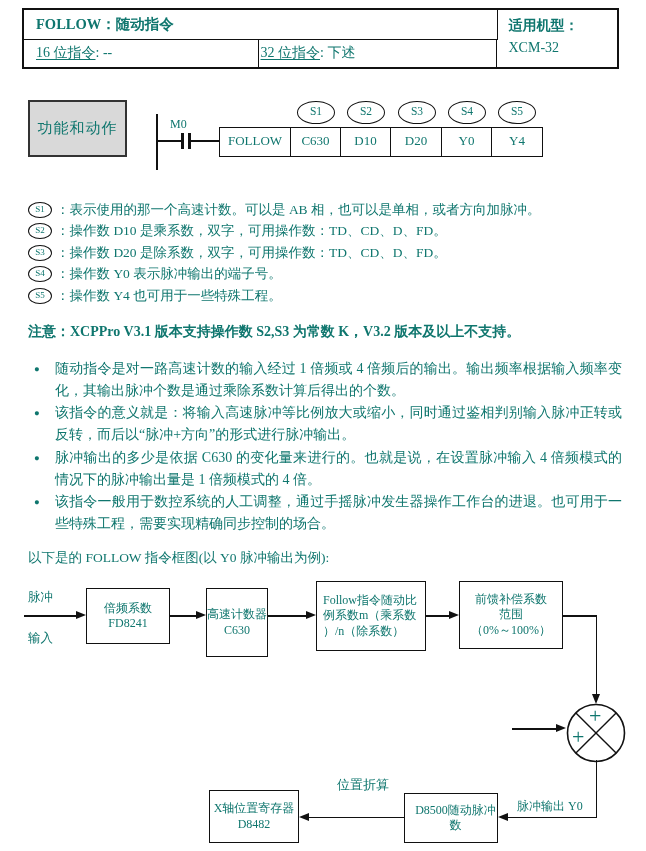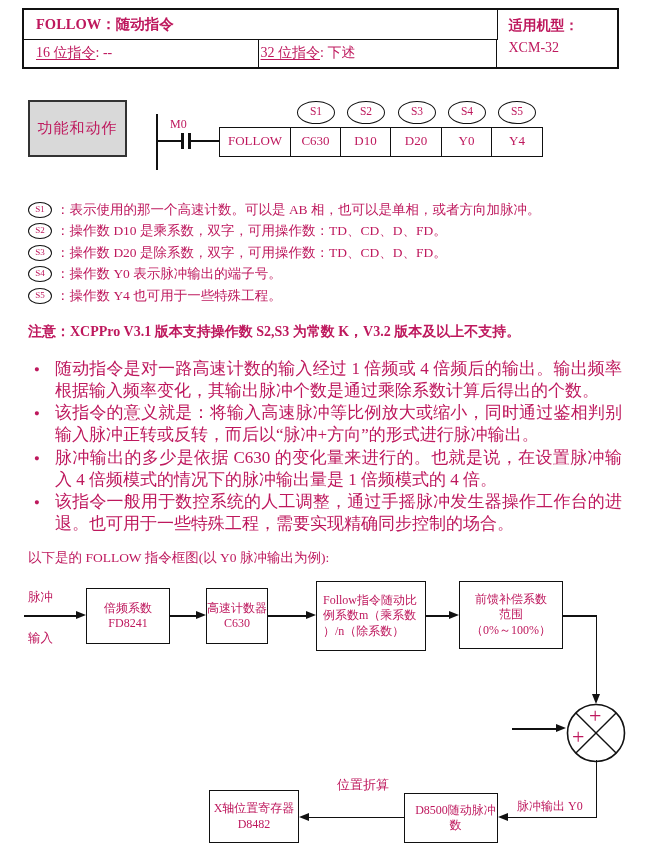--- a/index.html
+++ b/index.html
@@ -1,17 +1,17 @@
 <!DOCTYPE html>
 <html><head>
 <meta charset="utf-8">
 <style>
   html,body{margin:0;padding:0;background:#fff;}
   .stage{position:relative;width:646px;height:851px;background:#fff;overflow:hidden;
-         font-family:"Liberation Serif","DejaVu Serif",serif;color:#be185d;}
+         font-family:"Liberation Serif","DejaVu Serif",serif;color:#0f766e;}
   .abs{position:absolute;}
   .line{position:absolute;background:#111;}
   .bold{font-weight:bold;}
   .u{text-decoration:underline;text-underline-offset:2px;}
   
   .htable{position:absolute;left:22px;top:8px;width:593px;height:57px;border:2px solid #111;}
   .hcell{position:absolute;box-sizing:border-box;font-size:14px;}
   .cellA{left:0;top:0;width:474px;height:30px;border-right:1.5px solid #111;border-bottom:1.5px solid #111;
          line-height:29px;padding-left:12px;font-size:14.5px;font-weight:bold;}
   .cellB{left:0;top:30px;width:235px;height:27px;border-right:1.5px solid #111;line-height:26px;padding-left:12px;}
@@ -31,21 +31,21 @@
         background:#fff;text-align:center;line-height:19px;font-size:11.5px;}
   
   .oplist{position:absolute;left:28px;top:199px;}
   .op-row{display:flex;align-items:center;height:21.5px;}
   .sdot{flex:0 0 auto;width:22px;height:14px;border:1px solid #111;border-radius:50%;
         text-align:center;line-height:12.5px;font-size:9px;margin-right:4px;}
   .optext{font-size:13.5px;white-space:nowrap;}
   .note{position:absolute;left:28px;top:323px;width:592px;font-size:14px;font-weight:bold;}
   
   .blist{position:absolute;left:28px;top:358px;width:594px;}
-  .bitem{position:relative;padding-left:27px;font-size:17px;line-height:21.7px;
+  .bitem{position:relative;padding-left:27px;font-size:14px;line-height:21.7px;
          text-align:justify;margin-bottom:1px;}
   .bitem::before{content:"●";position:absolute;left:6px;top:6px;font-size:9.5px;line-height:10px;}
   .intro{position:absolute;left:28px;top:549px;font-size:13.5px;}
   
   .fbox{position:absolute;box-sizing:border-box;border:1.5px solid #111;background:#fff;
         display:flex;align-items:center;justify-content:center;text-align:center;
         font-size:12px;line-height:15.5px;white-space:pre-line;}
   .fbox.left{justify-content:flex-start;text-align:left;padding-left:6px;}
   .dlabel{position:absolute;font-size:12.5px;white-space:nowrap;}
   .ah{position:absolute;width:0;height:0;}
@@ -133,21 +133,21 @@
   <div class="dlabel" style="left:28px;top:630px;">输入</div>
 
   <div class="line" style="left:24px;top:615px;width:52px;height:1.5px;"></div>
   <div class="ah ah-r" style="left:76px;top:611px;"></div>
 
   <div class="fbox" style="left:86px;top:588px;width:84px;height:56px;">倍频系数
 FD8241</div>
   <div class="line" style="left:170px;top:615px;width:27px;height:1.5px;"></div>
   <div class="ah ah-r" style="left:196px;top:611px;"></div>
 
-  <div class="fbox" style="left:206px;top:588px;width:62px;height:56px;">高速计数器
+  <div class="fbox" style="left:206px;top:588px;width:62px;height:69px;">高速计数器
 C630</div>
   <div class="line" style="left:268px;top:615px;width:39px;height:1.5px;"></div>
   <div class="ah ah-r" style="left:306px;top:611px;"></div>
 
   <div class="fbox left" style="left:316px;top:581px;width:110px;height:70px;">Follow指令随动比
 例系数m（乘系数
 ）/n（除系数）</div>
   <div class="line" style="left:426px;top:615px;width:24px;height:1.5px;"></div>
   <div class="ah ah-r" style="left:449px;top:611px;"></div>
 

